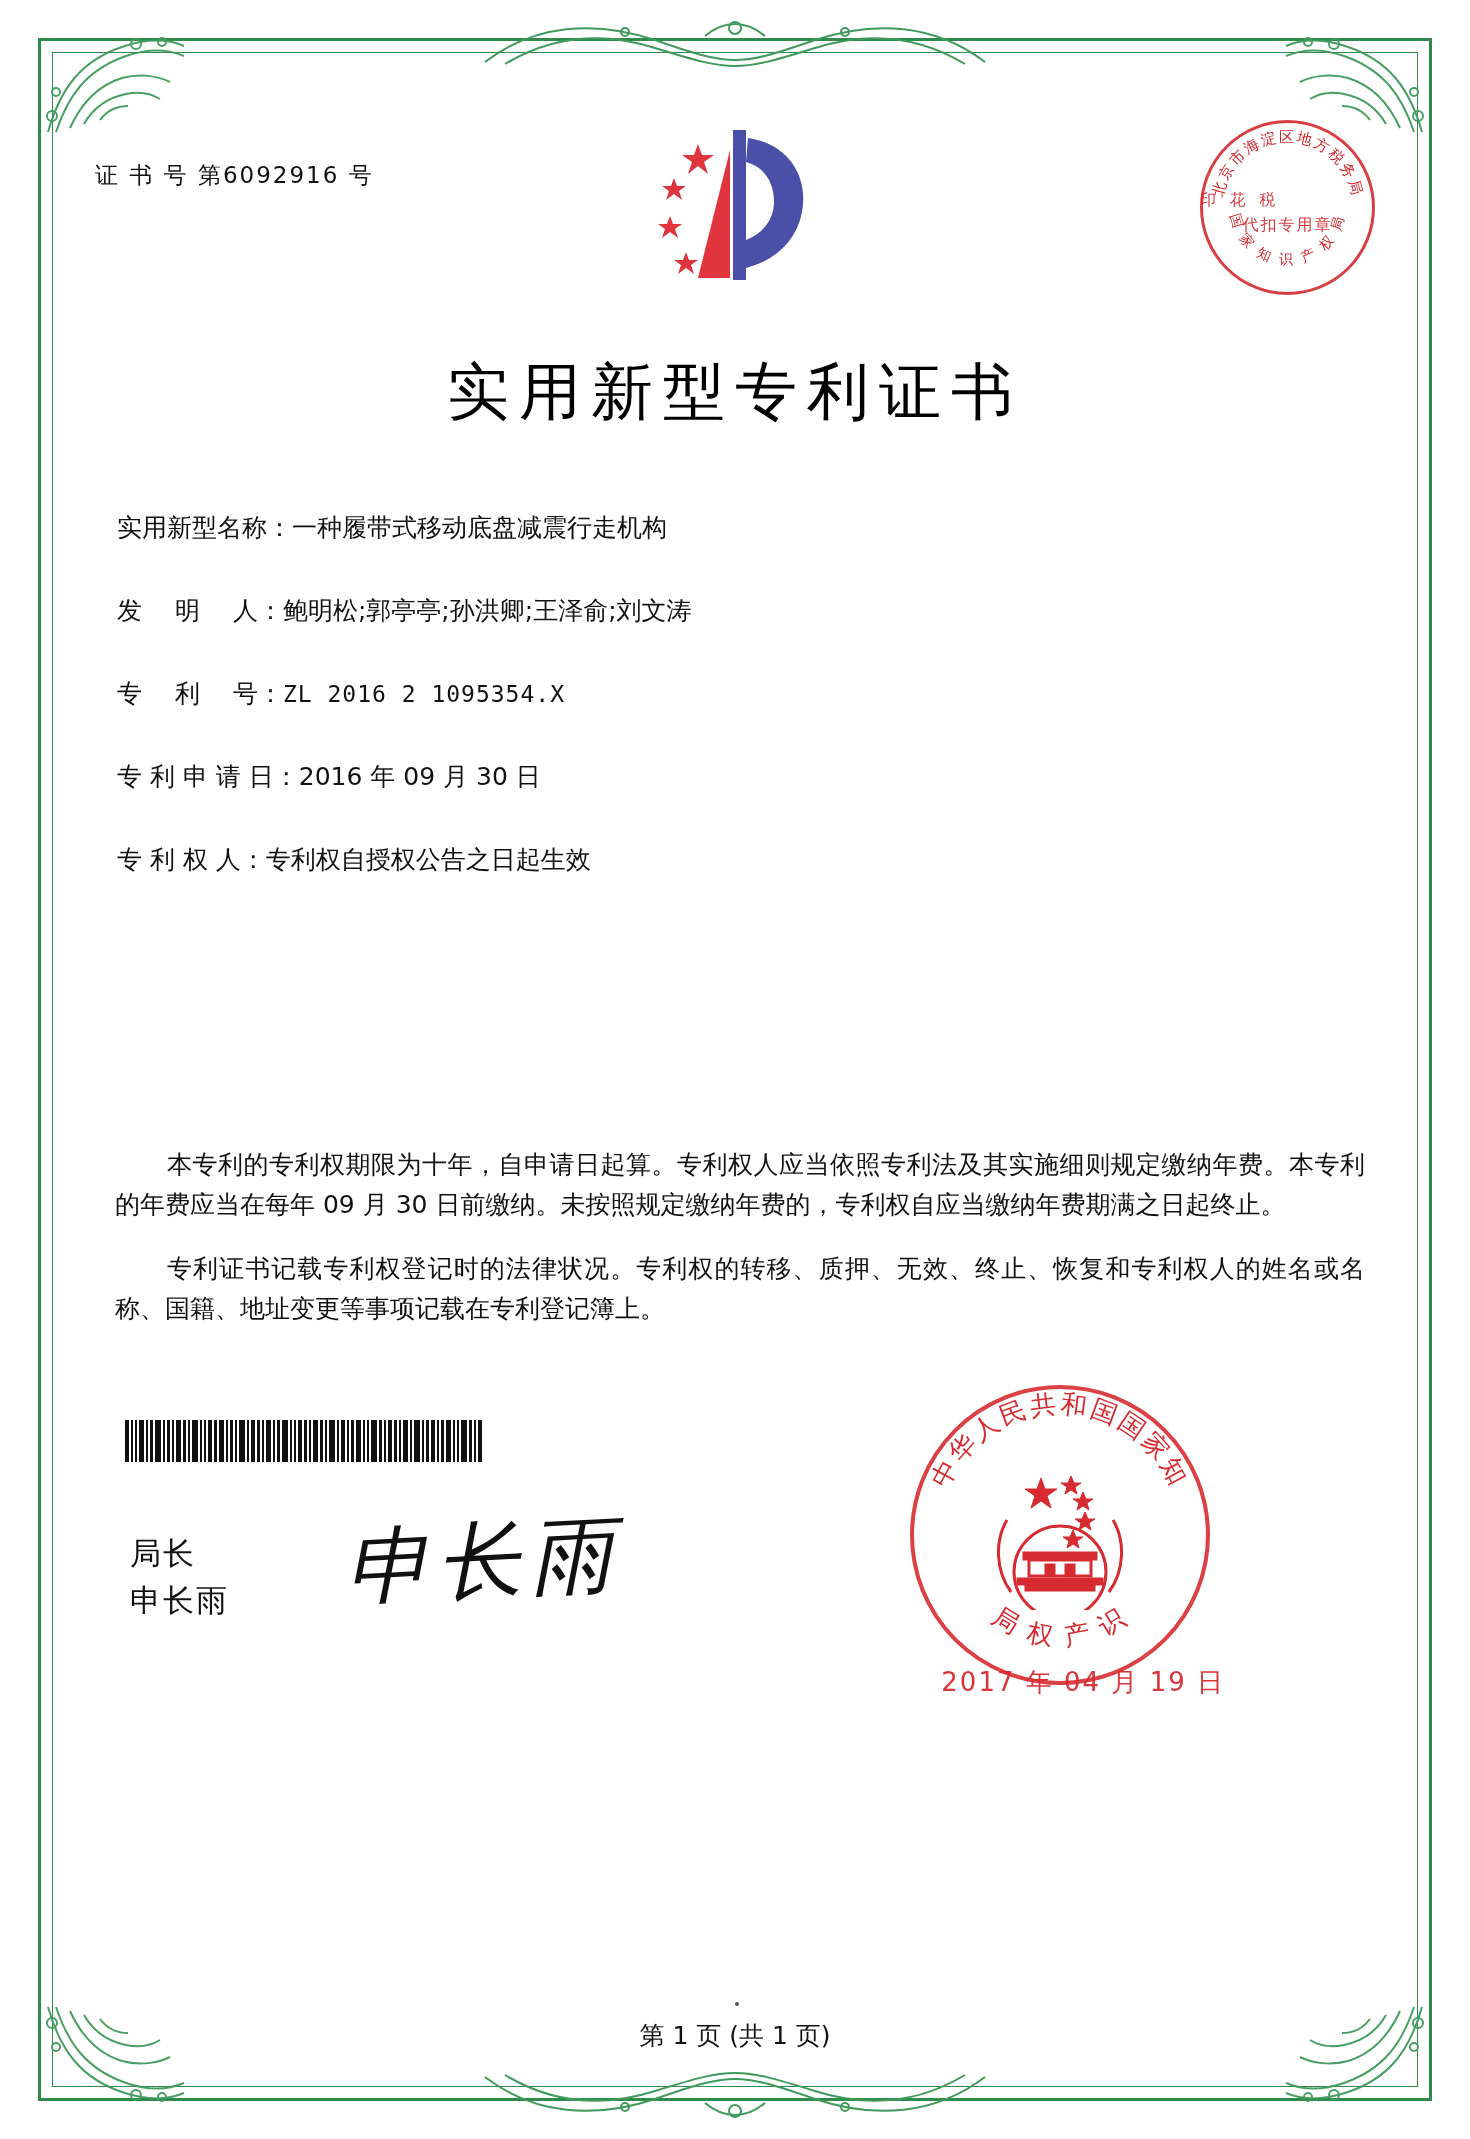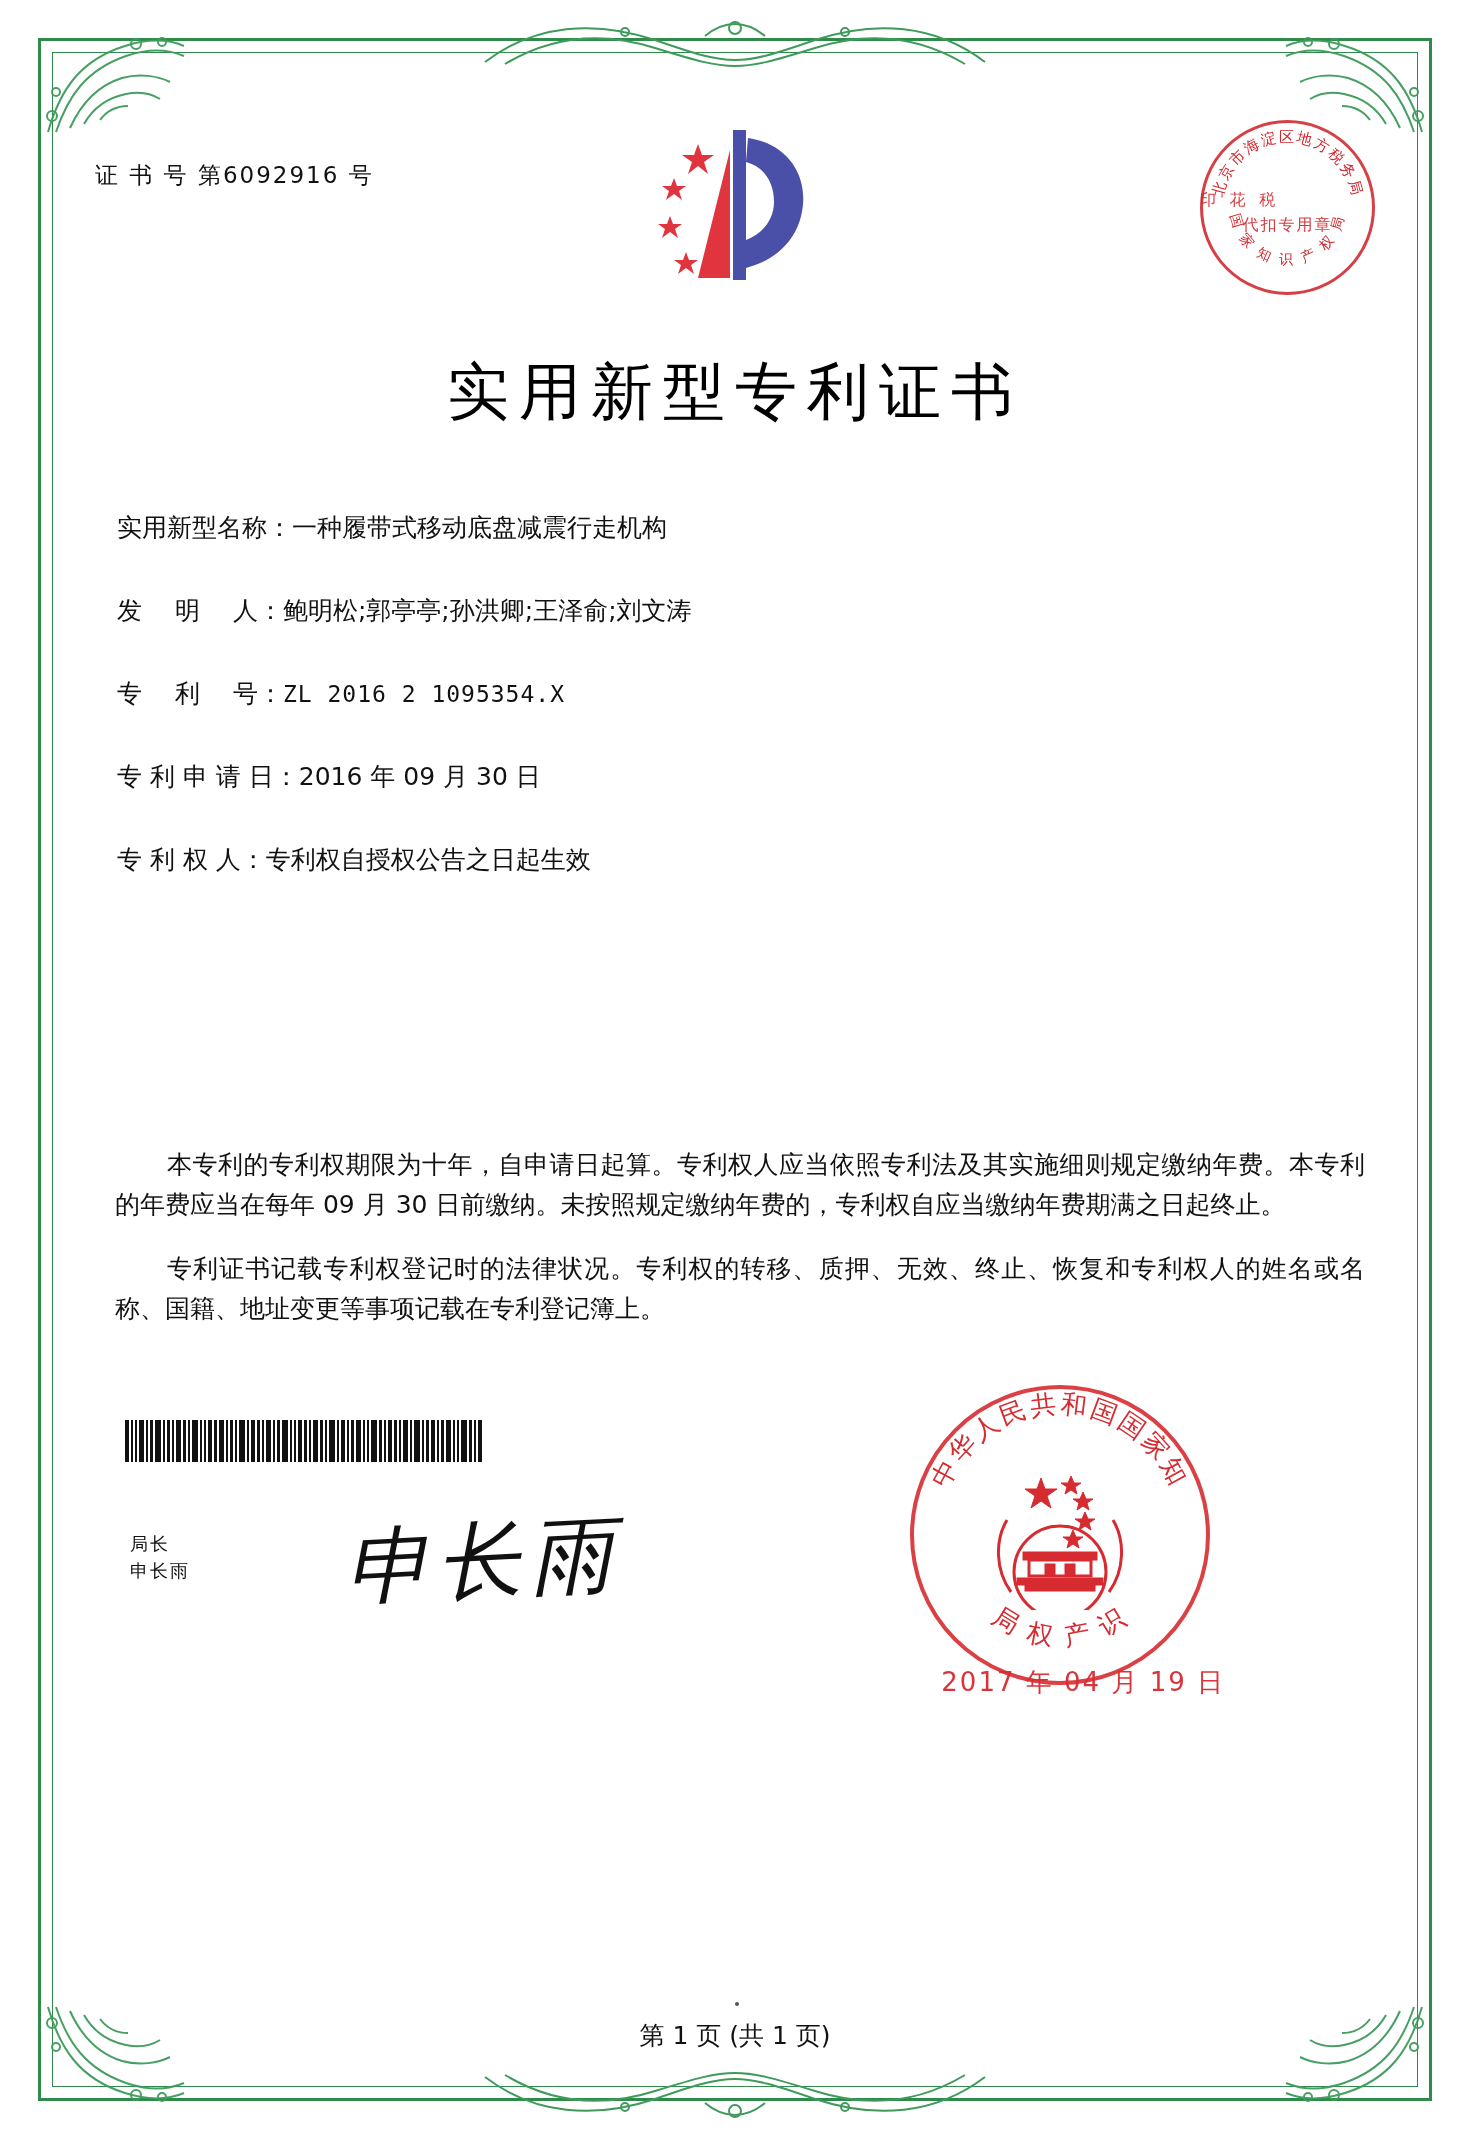--- a/index.html
+++ b/index.html
@@ -202,21 +202,21 @@
     margin-right: 2px;
   }
 
   
   .sig-block {
     position: absolute;
     left: 35px;
     top: 1420px;
   }
   .sig-label {
-    font-size: 18px;
+    font-size: 31px;
     line-height: 1.5;
     color: #111;
     letter-spacing: 2px;
   }
   .sig-script {
     position: absolute;
     left: 215px;
     top: -25px;
     font-size: 84px;
     font-family: "DejaVu Serif", "Liberation Serif", serif;

